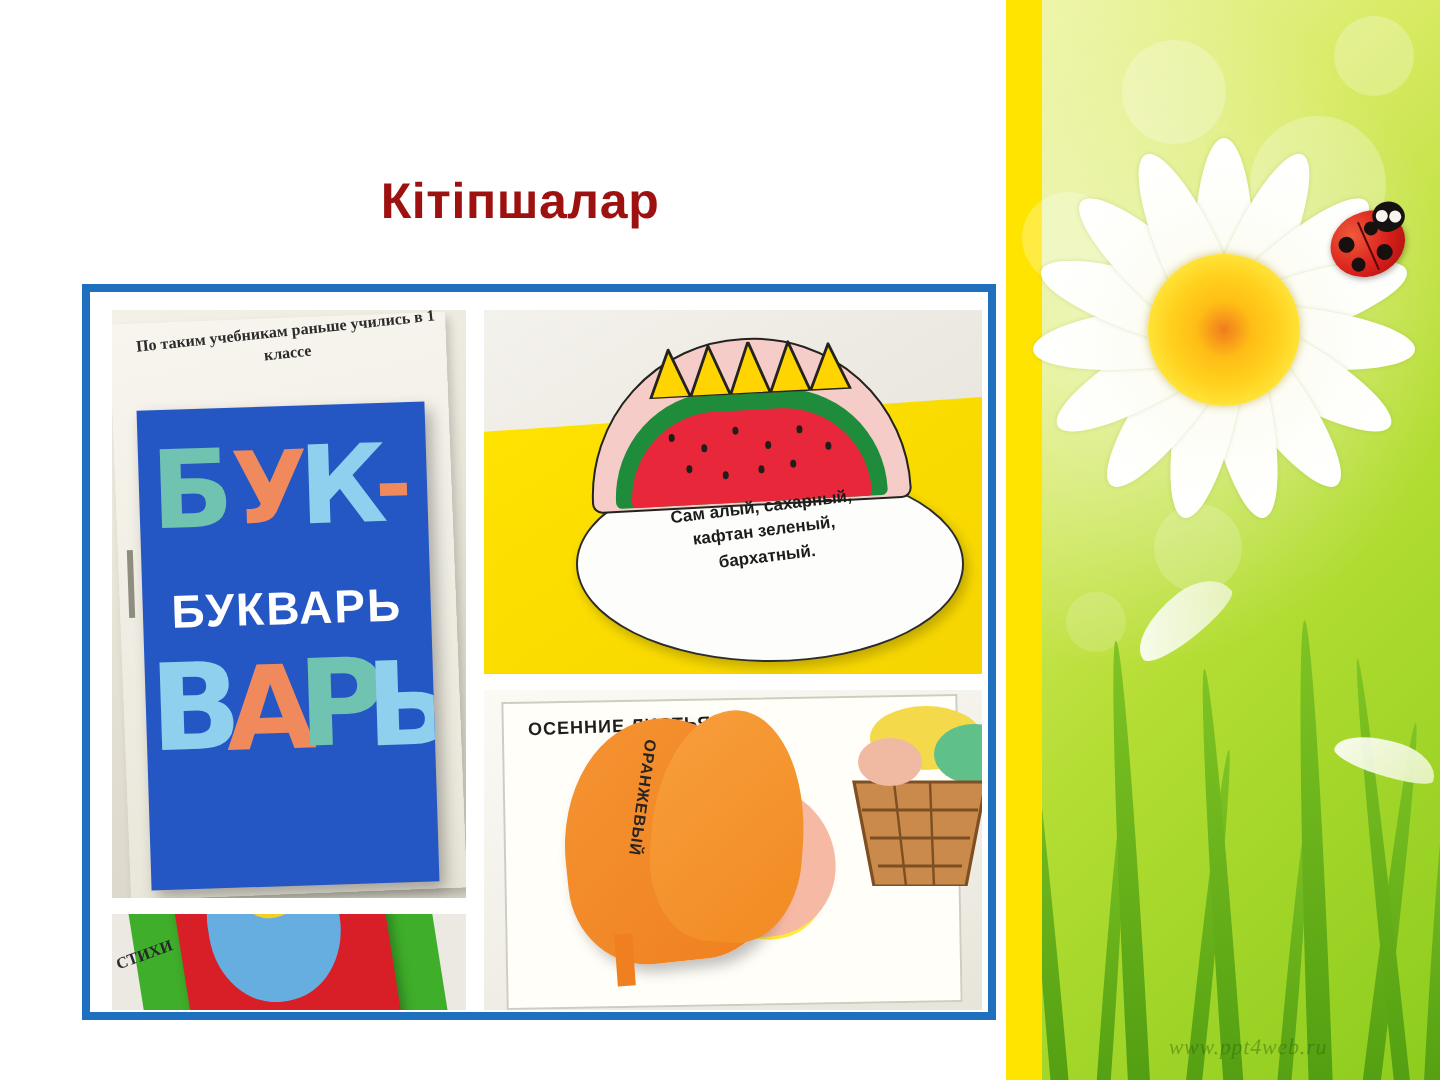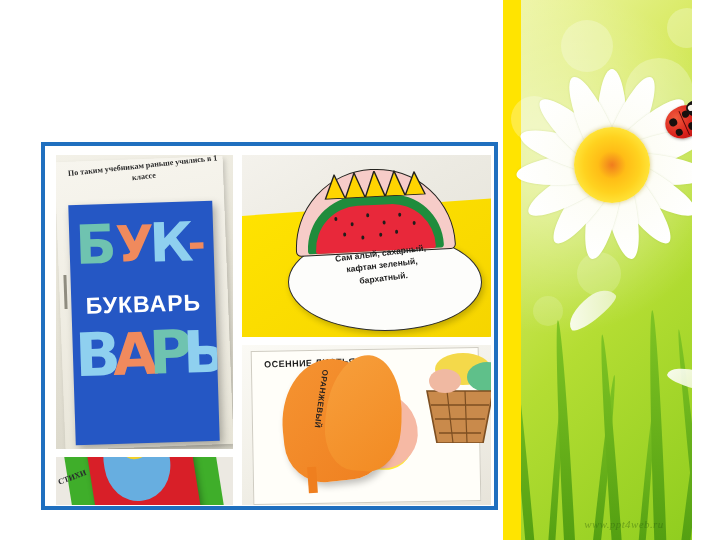--- a/index.html
+++ b/index.html
@@ -111,21 +111,21 @@
   .os-leaf2{position:absolute;left:84px;top:10px;width:76px;height:116px;
       background:linear-gradient(135deg,#f79f3c,#f28a22);
       border-radius:56% 52% 44% 44%/60% 60% 40% 40%;transform:rotate(4deg);}
   .os-word{position:absolute;left:74px;top:28px;width:16px;color:#2a2320;
       font-size:8px;font-weight:bold;line-height:1.15;
       transform:rotate(98deg);transform-origin:center;letter-spacing:.5px;}
   .os-stem{position:absolute;left:66px;top:122px;width:9px;height:26px;
       background:#ef7f1f;transform:rotate(-4deg);}
 
   
-  .panel{position:absolute;left:503px;top:0;width:189px;height:540px;overflow:hidden;}
+  .panel{position:absolute;left:503px;top:0;width:217px;height:540px;overflow:hidden;}
   .panel .stripe{position:absolute;left:0;top:0;width:18px;height:540px;background:#ffe400;}
   .panel .bg{position:absolute;left:18px;top:0;width:199px;height:540px;
       background:
         radial-gradient(circle at 18% 30%, rgba(255,255,255,.55) 0%, rgba(255,255,255,0) 42%),
         linear-gradient(135deg,#eef5a8 0%,#d8ea62 26%,#b4dd33 55%,#8ccc1d 100%);}
   .bokeh{position:absolute;border-radius:50%;background:rgba(255,255,255,.26);}
   .panel .grassLayer{position:absolute;left:18px;top:250px;width:199px;height:290px;overflow:hidden;}
   .blade{position:absolute;bottom:-20px;background:linear-gradient(to top,#4f9c10,#7fc424);
       border-radius:50% 50% 0 0 / 90% 90% 0 0;transform-origin:bottom center;}
   .petal-fall{position:absolute;background:linear-gradient(120deg,#ffffff,#e8f3c2);
@@ -153,20 +153,21 @@
   .watermark{position:absolute;left:36px;bottom:10px;width:170px;
       color:rgba(46,96,12,.42);font-size:11px;font-style:italic;
       font-family:"Liberation Serif","DejaVu Serif",serif;letter-spacing:.4px;
       text-align:center;white-space:nowrap;}
 </style>
 </head>
 <body>
 
 <div class="slide">
 
+  <div class="title">Кітіпшалар</div>
 
   <div class="frame">
     <div class="grid">
 
       <div class="ph ph-bukvar">
         <div class="bk-paper"></div>
         <div class="bk-sheet"></div>
         <div class="bk-hand">По таким учебникам раньше учились в 1 классе</div>
         <div class="bk-cover">
           <div class="r1">

